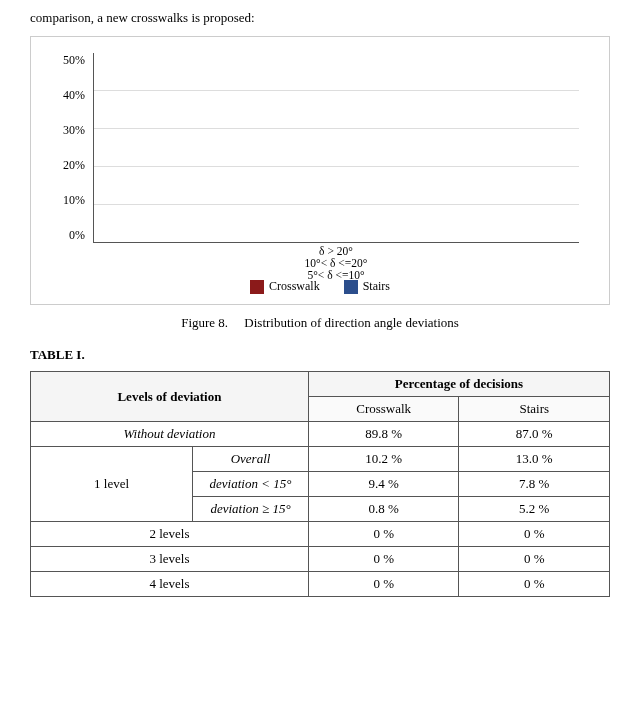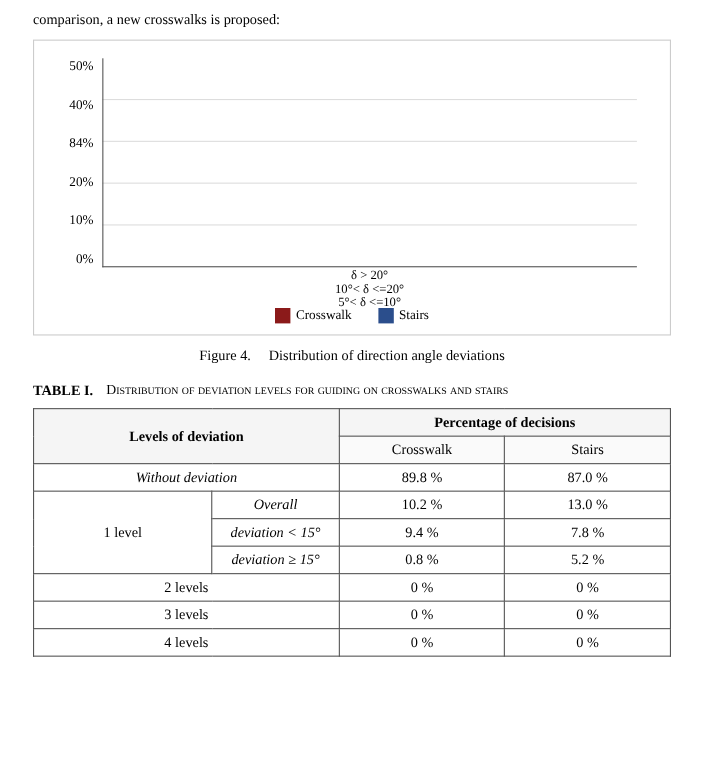--- a/index.html
+++ b/index.html
@@ -179,21 +179,21 @@
       <div class="grid-line" style="bottom: 80%;"></div>
       <div class="grid-line" style="bottom: 60%;"></div>
       <div class="grid-line" style="bottom: 40%;"></div>
       <div class="grid-line" style="bottom: 20%;"></div>
     </div>
 
     <div class="y-axis-labels">
       <div class="y-label">0%</div>
       <div class="y-label">10%</div>
       <div class="y-label">20%</div>
-      <div class="y-label">84%</div>
+      <div class="y-label">30%</div>
       <div class="y-label">40%</div>
       <div class="y-label">50%</div>
     </div>
 
     <div class="bars-area">
 
       <div class="bar-group">
         <div class="bar bar-crosswalk" style="height: 2%;"></div>
         <div class="bar bar-stairs" style="height: 6%;"></div>
       </div>
@@ -227,29 +227,28 @@
       <span>Crosswalk</span>
     </div>
     <div class="legend-item">
       <span class="legend-box" style="background:#2B4E8C;"></span>
       <span>Stairs</span>
     </div>
   </div>
 </div>
 
 <div class="figure-caption">
-  <span>Figure 4.</span>
+  <span>Figure 8.</span>
   &nbsp;&nbsp;&nbsp;
   <span>Distribution of direction angle deviations</span>
 </div>
 
 <div class="table-section">
   <div class="table-title">
     <span class="table-title-label">TABLE I.</span>
-    <span class="table-title-desc">Distribution of deviation levels for guiding on crosswalks and stairs</span>
   </div>
 
   <table class="data-table">
     <colgroup>
       <col class="col-levels">
       <col class="col-sublevel">
       <col class="col-cw">
       <col class="col-st">
     </colgroup>
     <thead>

